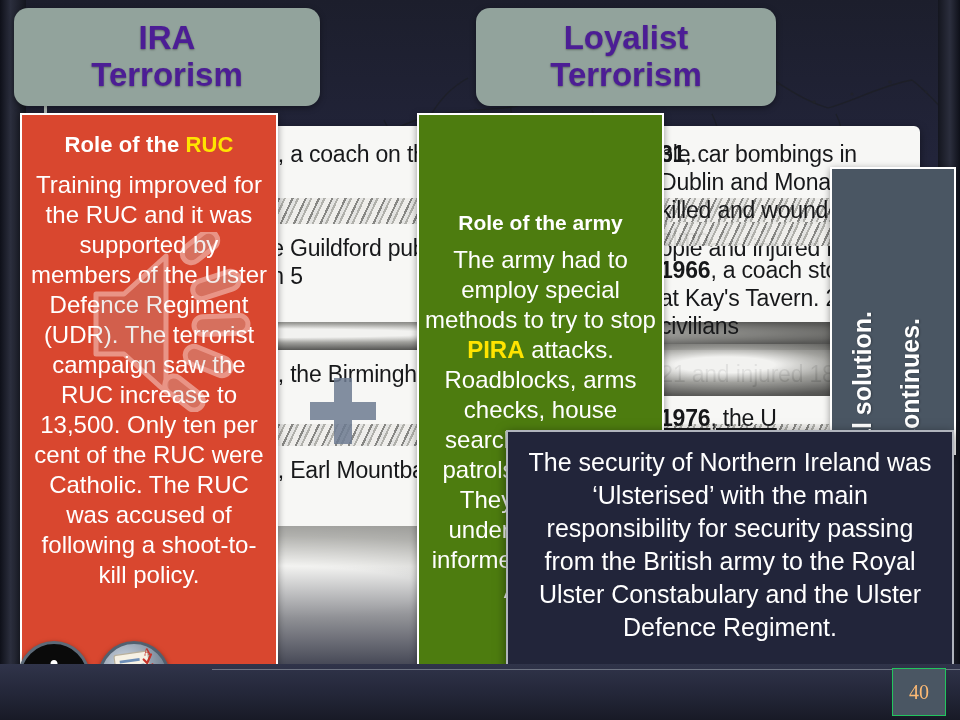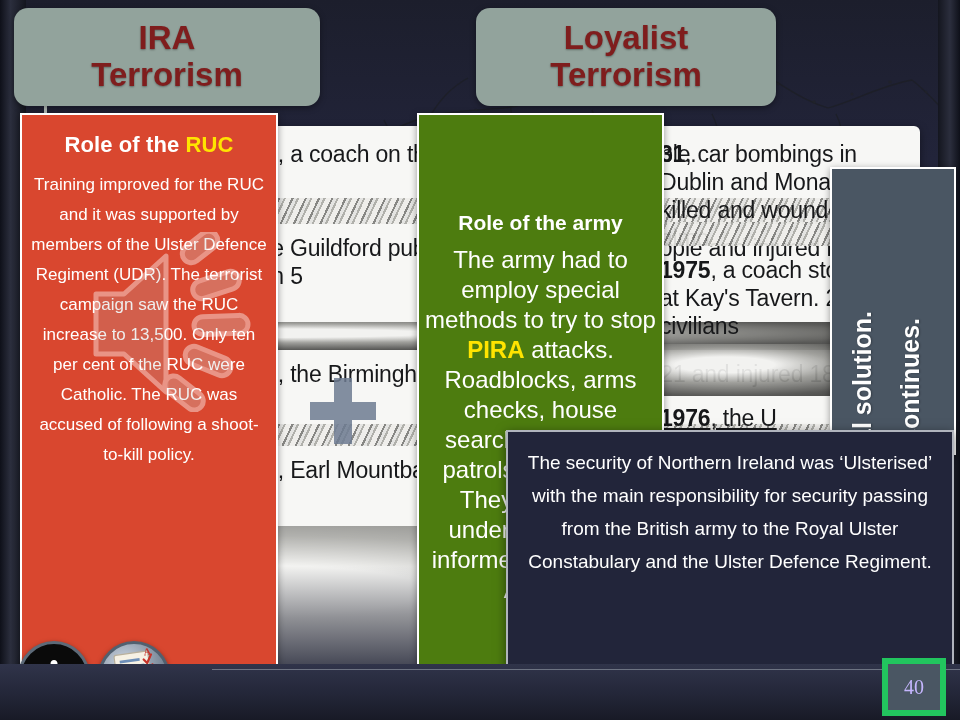--- a/index.html
+++ b/index.html
@@ -91,21 +91,21 @@
   .np-fade-bottom {
     position:absolute; left:0; bottom:0; width:100%; height:120px;
     background: linear-gradient(180deg, rgba(240,240,238,0) 0%, #8c8d92 45%, #25283a 100%);
   }
 
   
   .plaque {
     position: absolute;
     background: #92a39c;
     border-radius: 14px;
-    color: #7f1d1d;
+    color: #4c1d95;
     text-align: center;
     font-weight: 700;
     line-height: 1.12;
     display: flex;
     align-items: center;
     justify-content: center;
     box-shadow: 0 2px 6px rgba(0,0,0,.38);
     text-shadow: 0 1px 2px rgba(0,0,0,.35);
   }
   #plaque-ira  { left: 14px;  top: 8px;  width: 306px; height: 98px; font-size: 33px; }
@@ -137,21 +137,21 @@
     color: #ffe400;
     font-weight: 700;
   }
 
   #panel-ruc {
     left: 20px; top: 113px; width: 258px; height: 590px;
     background: #d9472f;
     padding: 17px 8px 0 8px;
   }
   #panel-ruc .panel-head { font-size: 22px; margin-bottom: 12px; letter-spacing:.1px; }
-  #panel-ruc .panel-body { font-size: 17px; line-height: 30px; }
+  #panel-ruc .panel-body { font-size: 24px; line-height: 30px; }
 
   #panel-army {
     left: 417px; top: 113px; width: 247px; height: 590px;
     background: #4d7c0f;
     padding: 96px 6px 0 6px;
   }
   #panel-army .panel-head { font-size: 21px; margin-bottom: 10px; }
   #panel-army .panel-body { font-size: 24px; line-height: 30px; }
 
   
@@ -180,21 +180,21 @@
   #vtext-b { left: 66px; }
 
   
   #panel-security {
     position: absolute;
     left: 506px; top: 430px; width: 448px; height: 240px;
     background: #22253a;
     border: 2px solid #b0b4bd;
     box-sizing: border-box;
     color: #ffffff;
-    font-size: 19px;
+    font-size: 25px;
     line-height: 33px;
     text-align: center;
     padding: 14px 14px 0 14px;
     box-shadow: 0 3px 10px rgba(0,0,0,.5);
   }
 
   
   #speaker-overlay {
     position: absolute;
     left: 88px; top: 232px;
@@ -239,22 +239,22 @@
     font-size: 15px;
     font-weight: 700;
     font-style: italic;
     letter-spacing: .2px;
   }
   #page-num {
     position: absolute;
     right: 14px; bottom: 4px;
     width: 52px; height: 46px;
     background: #4a5663;
-    border: 6px solid #22c55e;
-    color: #c4b5fd;
+    border: 1px solid #22c55e;
+    color: #fdba74;
     display:flex; align-items:center; justify-content:center;
     font-family:"Liberation Serif", serif;
     font-size: 20px;
   }
 </style>
 </head>
 <body>
 
 <div id="slide">
 
@@ -320,21 +320,21 @@
       <b>979</b>, Earl Mountbatten was killed in an IRA bomb.
     </div>
     <div class="np-photo" style="top:400px; height:160px; opacity:.75;"></div>
     <div class="np-fade-bottom"></div>
 
     <div class="np-block" style="top:8px; left:620px; width:260px; padding-left:0;">
       <b>31</b>, car bombings in Dublin and Monaghan killed and wounded almo
     </div>
     <div class="np-strip" style="top:96px; left:620px; width:260px; height:24px;"></div>
     <div class="np-block" style="top:124px; left:620px; width:260px; padding-left:0;">
-      <b>1975</b>, a coach stopped at Kay's Tavern. 2 civilians
+      <b>1966</b>, a coach stopped at Kay's Tavern. 2 civilians
     </div>
     <div class="np-photo" style="top:218px; left:620px; width:260px; height:52px;"></div>
     <div class="np-block" style="top:272px; left:620px; width:260px; padding-left:0;text-decoration:underline;">
       <b>1976</b>, the U
     </div>
   </div>
 
   <div class="plaque-stem" id="stem-ira"></div>
 
   <div class="plaque" id="plaque-ira">

